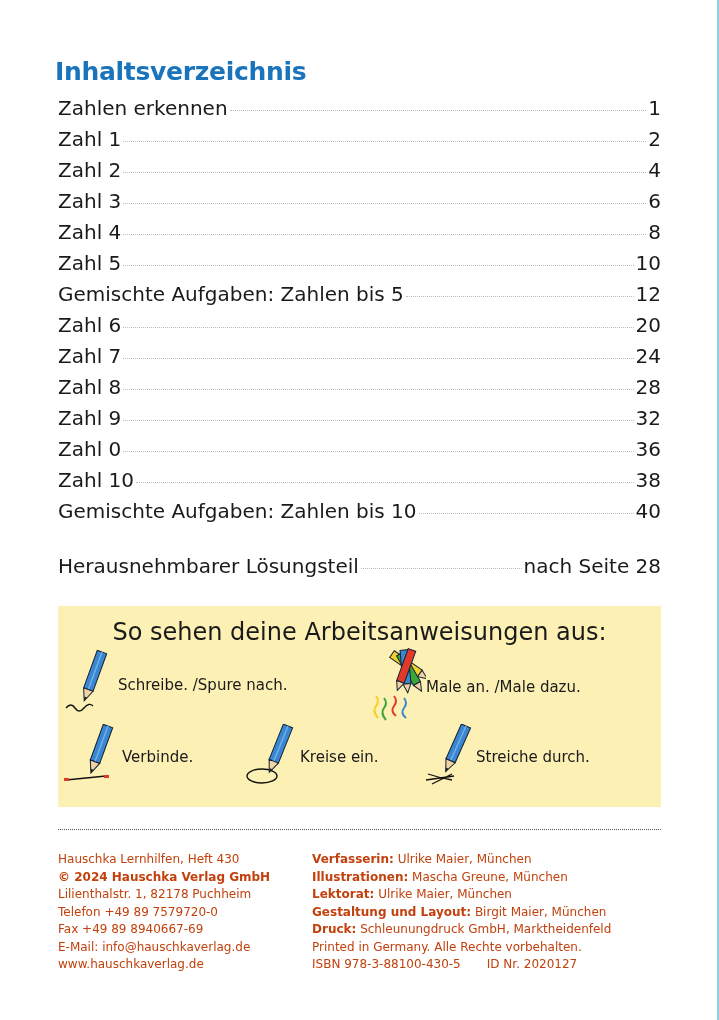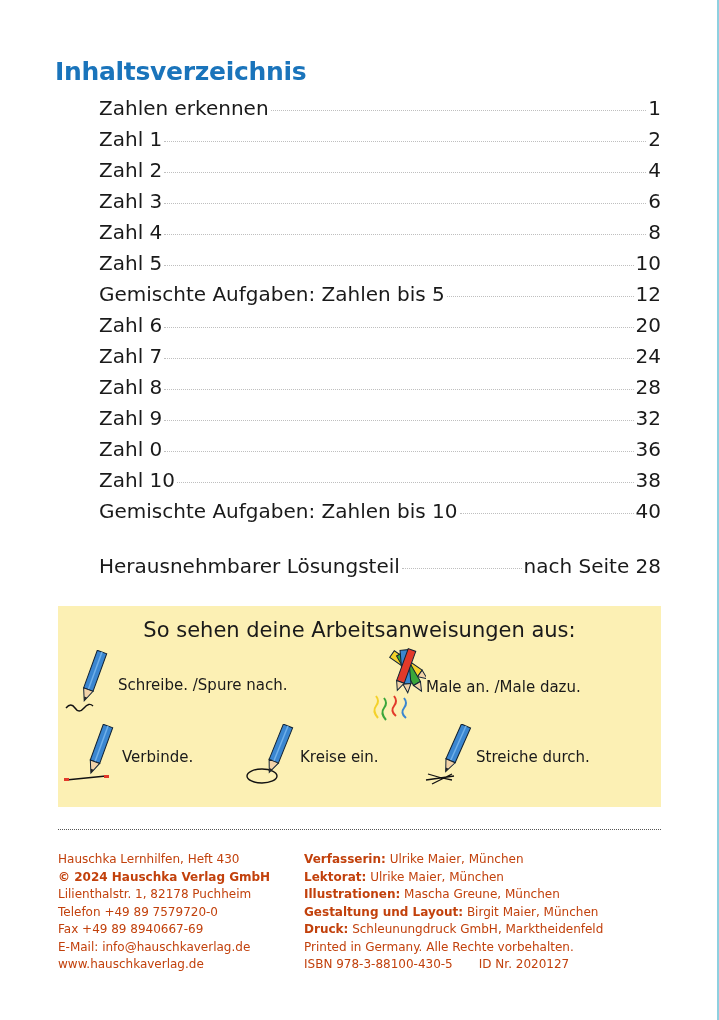--- a/index.html
+++ b/index.html
@@ -8,34 +8,34 @@
     font-family: "DejaVu Sans", sans-serif; color: #1a1a1a;
   }
   .edge-line { position: absolute; left: 717px; top: 0; width: 2px; height: 1020px; background: #8fd0e0; }
   .title {
     position: absolute; left: 55px; top: 49px; font-size: 25px; font-weight: bold; color: #1a74bb;
     letter-spacing: -0.3px;
     margin-top: 8px;
   }
   .toc { position: absolute; left: 58px; top: 93px; width: 603px; }
   .toc-row {
-    display: flex; align-items: baseline; height: 31px; font-size: 20px; line-height: 31px; margin-left: 41px;
+    display: flex; align-items: baseline; height: 31px; font-size: 20px; line-height: 31px;
   }
   .toc-row .label { white-space: nowrap; }
   .toc-row .dots {
     flex: 1; margin: 0 2px; border-bottom: 1px dotted #bfbfbf; transform: translateY(-4px); min-width: 10px;
   }
   .toc-row .page { white-space: nowrap; }
   .toc-solution { position: absolute; left: 58px; top: 551px; width: 603px; }
 
   .instr-box {
     position: absolute; left: 58px; top: 606px; width: 603px; height: 201px; background: #fcf0b4;
   }
   .instr-heading {
-    position: absolute; left: 0; top: 12px; width: 100%; text-align: center; font-size: 21px; color: #1a1a1a;
+    position: absolute; left: 0; top: 12px; width: 100%; text-align: center; font-size: 24px; color: #1a1a1a;
   }
   .instr-item { position: absolute; display: flex; align-items: center; }
   .instr-item .txt { font-size: 15px; white-space: nowrap; text-align: center; }
   .icon { display: inline-block; }
 
   .sep { position: absolute; left: 58px; top: 829px; width: 603px; border-top: 1px dotted #555; }
   .imprint { position: absolute; font-size: 12px; line-height: 17.5px; color: #c2410c; }
   .imprint .b { font-weight: bold; }
 </style>
 </head>
@@ -225,21 +225,21 @@
 <div class="imprint" style="left:58px; top:851px;">
   <div>Hauschka Lernhilfen, Heft 430</div>
   <div class="b">© 2024 Hauschka Verlag GmbH</div>
   <div>Lilienthalstr. 1, 82178 Puchheim</div>
   <div>Telefon +49 89 7579720-0</div>
   <div>Fax +49 89 8940667-69</div>
   <div>E-Mail: info@hauschkaverlag.de</div>
   <div>www.hauschkaverlag.de</div>
 </div>
 
-<div class="imprint" style="left:304px; top:851px;">
+<div class="imprint" style="left:312px; top:851px;">
   <div><span class="b">Verfasserin:</span> <span>Ulrike Maier, München</span></div>
+  <div><span class="b">Illustrationen:</span> <span>Mascha Greune, München</span></div>
   <div><span class="b">Lektorat:</span> <span>Ulrike Maier, München</span></div>
-  <div><span class="b">Illustrationen:</span> <span>Mascha Greune, München</span></div>
   <div><span class="b">Gestaltung und Layout:</span> <span>Birgit Maier, München</span></div>
   <div><span class="b">Druck:</span> <span>Schleunungdruck GmbH, Marktheidenfeld</span></div>
   <div>Printed in Germany. Alle Rechte vorbehalten.</div>
   <div><span>ISBN 978-3-88100-430-5</span><span style="display:inline-block;width:26px;"></span><span>ID Nr. 2020127</span></div>
 </div>
 
 </body></html>

